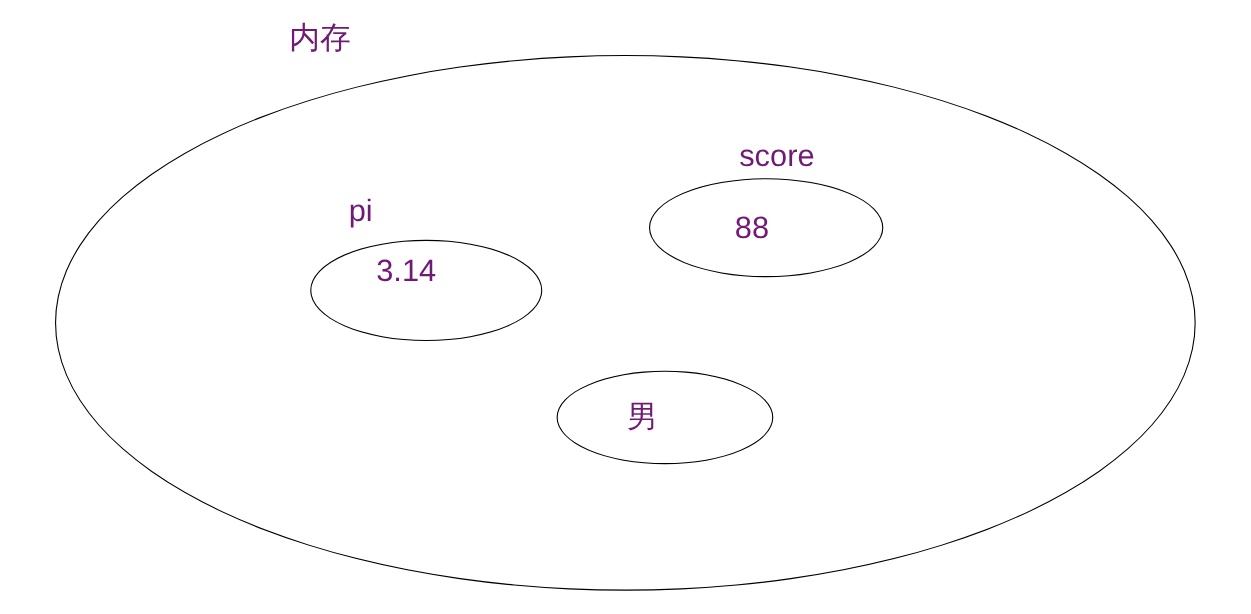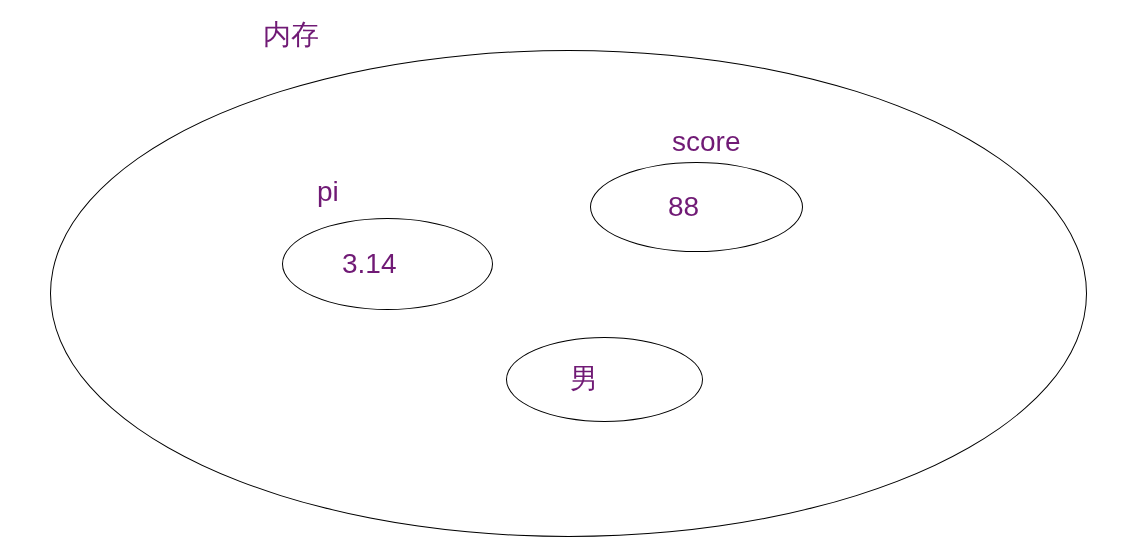--- a/index.html
+++ b/index.html
@@ -31,21 +31,21 @@
     color: #701a75;
   }
 
   
   .memory-ellipse { left: 50px; top: 50px; width: 1037px; height: 487px; }
   .memory-label   { left: 263px; top: 21px; }
 
   
   .pi-ellipse     { left: 282px; top: 218px; width: 211px; height: 92px; }
   .pi-label       { left: 317px; top: 178px; }
-  .pi-value       { left: 342px; top: 250px; }
+  .pi-value       { left: 342px; top: 232px; }
 
   
   .score-ellipse  { left: 590px; top: 162px; width: 213px; height: 90px; }
   .score-label    { left: 636px; top: 128px; margin-left: 36px; }
   .score-value    { left: 668px; top: 193px; text-align: right; }
 
   
   .gender-ellipse { left: 506px; top: 337px; width: 197px; height: 85px; }
   .gender-label   { left: 558px; top: 296px; }
   .gender-value   { left: 570px; top: 365px; }

